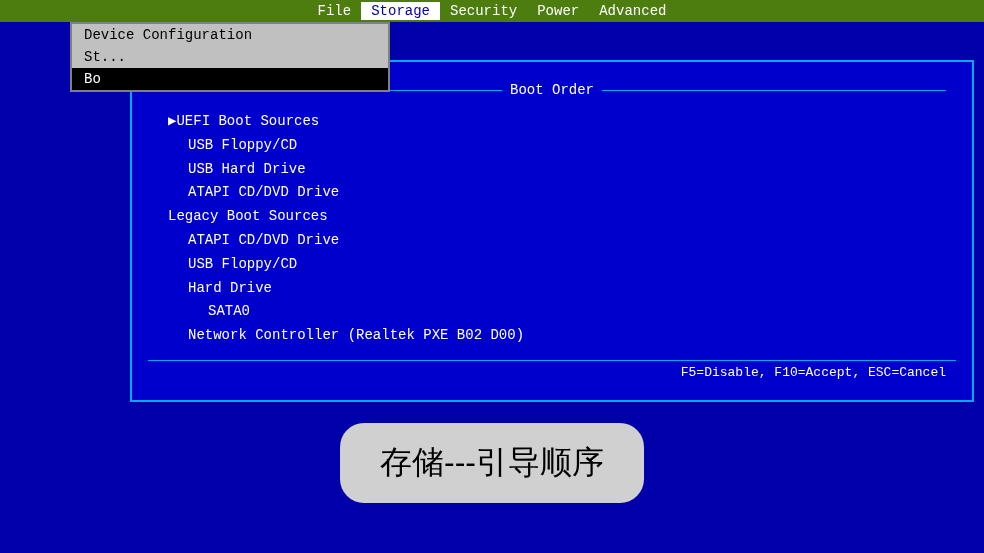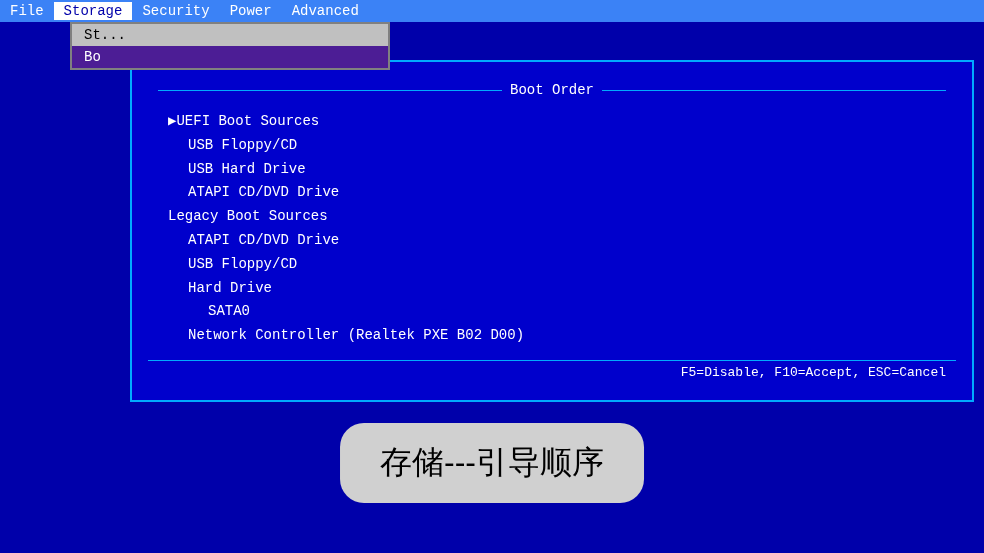--- a/index.html
+++ b/index.html
@@ -9,23 +9,24 @@
       background-color: #0000aa;
       font-family: 'Courier New', Courier, monospace;
       overflow: hidden;
       position: relative;
     }
 
     
     .menu-bar {
       display: flex;
       align-items: center;
-      background-color: #3b82f6;
+      background-color: #4d7c0f;
       height: 22px;
       padding: 2px 0;
+      justify-content: center;
     }
     .menu-item {
       padding: 1px 10px;
       color: #ffffff;
       font-size: 14px;
       cursor: pointer;
       font-family: 'Courier New', Courier, monospace;
     }
     .menu-item.active {
       background-color: #ffffff;
@@ -44,21 +45,21 @@
     }
     .dropdown-item {
       padding: 3px 12px;
       font-size: 14px;
       color: #000000;
       background-color: #c0c0c0;
       font-family: 'Courier New', Courier, monospace;
       cursor: pointer;
     }
     .dropdown-item.highlighted {
-      background-color: #4c1d95;
+      background-color: #000000;
       color: #ffffff;
     }
 
     
     .boot-order-dialog {
       position: absolute;
       top: 60px;
       left: 130px;
       right: 10px;
       border: 2px solid #00aaff;
@@ -137,20 +138,21 @@
 
 <div class="menu-bar">
   <div class="menu-item">File</div>
   <div class="menu-item active">Storage</div>
   <div class="menu-item">Security</div>
   <div class="menu-item">Power</div>
   <div class="menu-item">Advanced</div>
 </div>
 
 <div class="dropdown">
+  <div class="dropdown-item">Device Configuration</div>
   <div class="dropdown-item">St...</div>
   <div class="dropdown-item highlighted">Bo</div>
 </div>
 
 <div class="boot-order-dialog">
   <div class="boot-order-title">
     <span>Boot Order</span>
   </div>
   <div class="boot-order-content">
     <span class="boot-item">▶UEFI Boot Sources</span>

